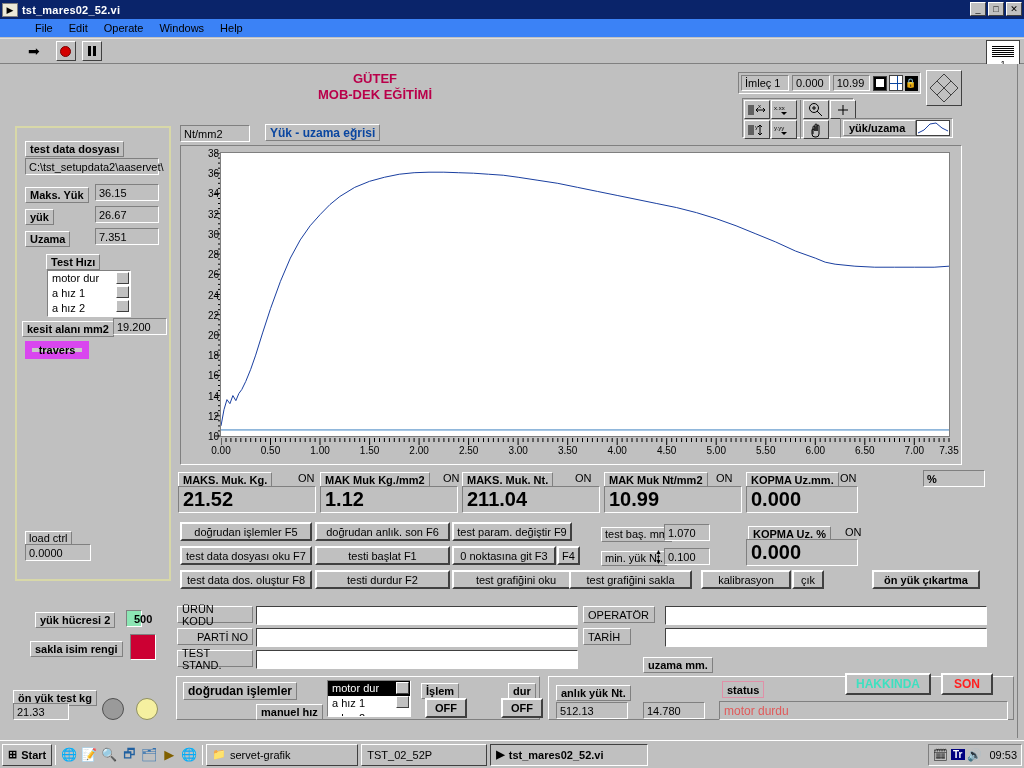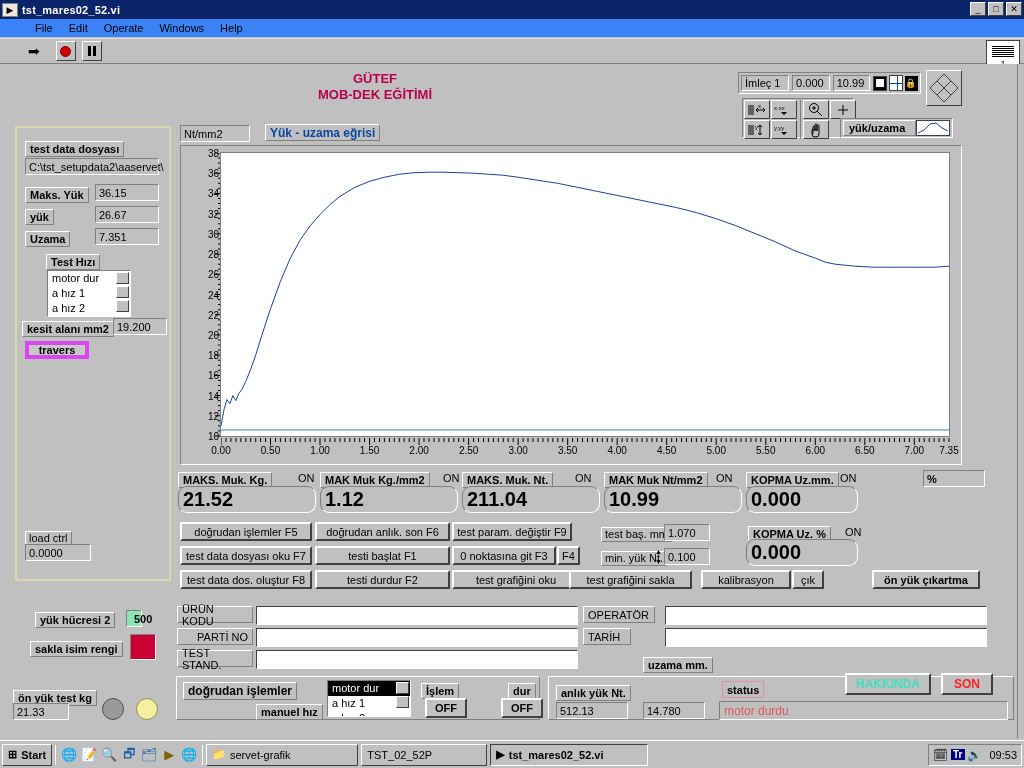--- a/index.html
+++ b/index.html
@@ -163,21 +163,21 @@
   }
   .listbox .row { font-size: 11px; padding: 1px 4px; color: #000; height: 15px; line-height: 13px; }
   .listbox .row.sel { background: #000; color: #fff; }
   .listbox .sb { position: absolute; right: 1px; top: 1px; bottom: 1px; width: 13px; }
   .listbox .sb i { display:block; height: 12px; margin-bottom: 2px;
       background:#c0c0c0; border-top:1px solid #fff; border-left:1px solid #fff;
       border-right:1px solid #404040; border-bottom:1px solid #404040; }
 
   .travers-btn {
     position: absolute; left: 25px; top: 341px; width: 64px; height: 18px;
-    border: 4px solid #d946ef; background: #c8c8c8;
+    border: 7px solid #d946ef; background: #c8c8c8;
     display: flex; align-items: center; justify-content: center;
     font-size: 11px; font-weight: bold; color: #000;
   }
 
   
   .graphunit { position: absolute; left: 180px; top: 125px; width: 70px; height: 17px; }
   .graphtitle {
     position: absolute; left: 265px; top: 124px; height: 17px; padding: 0 4px;
     font-size: 12px; font-weight: bold; color: #0a46a0;
     display: flex; align-items: center;
@@ -197,21 +197,21 @@
   .ytick { position: absolute; right: 0; font-size: 10px; color: #000; text-align: right;
            transform: translateY(-50%); width: 34px; padding-right: 2px; }
   .xtick { position: absolute; top: 0; font-size: 10px; color: #000; transform: translateX(-50%); }
 
   
   .bignum {
     display: flex; align-items: center; height: 27px; padding: 0 4px;
     font-size: 20px; font-weight: bold; color: #000;
     background: #c0c0c0;
     border-top: 1px solid #808080; border-left: 1px solid #808080;
-    border-right: 1px solid #fff; border-bottom: 1px solid #fff; border-radius: 9px;
+    border-right: 1px solid #fff; border-bottom: 1px solid #fff;
   }
   .onlab { font-size: 11px; color: #000; }
 
   
   .btn {
     display: flex; align-items: center; justify-content: center;
     height: 19px; font-size: 11px; color: #000; background: #c0c0c0;
     border-top: 2px solid #fff; border-left: 2px solid #fff;
     border-right: 2px solid #404040; border-bottom: 2px solid #404040;
     cursor: default;

